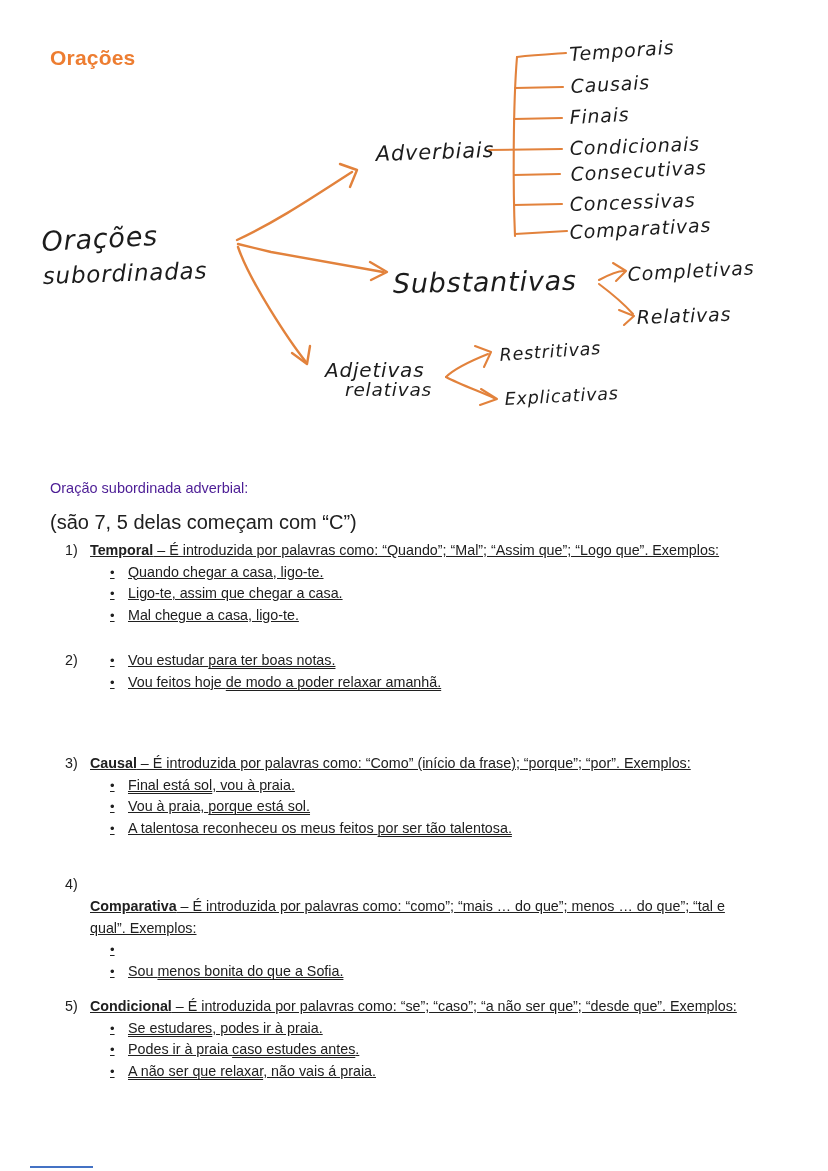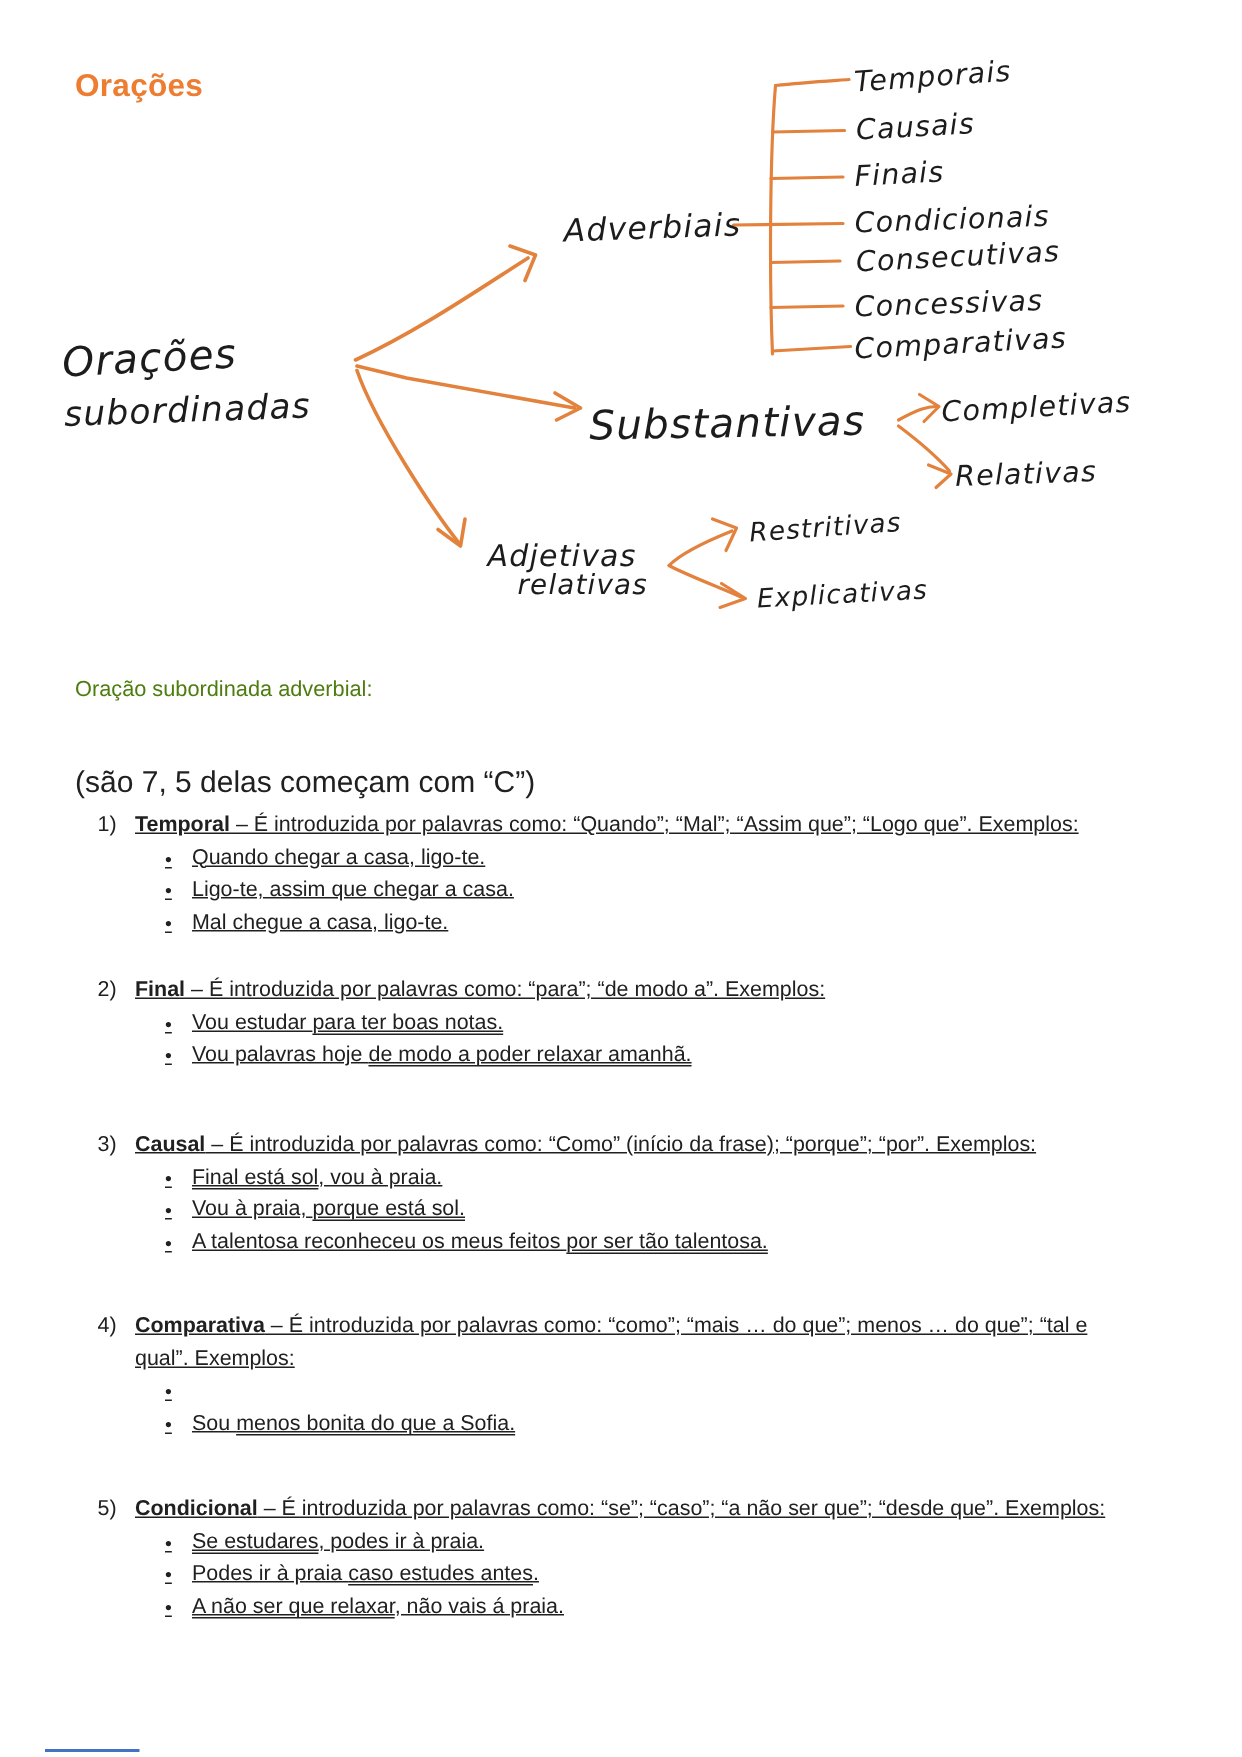--- a/index.html
+++ b/index.html
@@ -20,29 +20,29 @@
   .diagram{position:absolute;left:0;top:0;width:828px;height:450px;}
   .hw{
     font-family:"DejaVu Sans",sans-serif;font-style:italic;
     fill:#1c1c1c;letter-spacing:.8px;
   }
   .pen{stroke:#E2823C;stroke-width:2.4;fill:none;stroke-linecap:round;stroke-linejoin:round;}
   .pen-thin{stroke:#E2823C;stroke-width:2.1;fill:none;stroke-linecap:round;stroke-linejoin:round;}
 
   
   .orange-heading{
-    position:absolute;left:50px;top:452px;
-    font-size:14.5px;color:#4d7c0f;
+    position:absolute;left:50px;top:480px;
+    font-size:14.5px;color:#4c1d95;
   }
   .subtitle{position:absolute;left:50px;top:511px;font-size:20px;}
 
   .item{position:absolute;left:65px;display:flex;font-size:14.3px;line-height:21.5px;}
   .num{width:25px;flex:0 0 25px;}
   .body{width:710px;text-decoration:underline;}
-  .body.narrow{max-width:662px;}
+  .body.narrow{max-width:662px;margin-top:22px;}
   .head b{font-weight:bold;}
   .ex{display:flex;}
   .blt{width:18px;flex:0 0 18px;margin-left:20px;font-size:13px;}
   .u{text-decoration:underline;text-underline-offset:2.5px;text-decoration-thickness:1px;}
 
   #item1{top:540px;} #item2{top:650px;} #item3{top:753px;}
   #item4{top:874px;} #item5{top:996px;}
 
   .footer-line{position:absolute;left:30px;top:1166px;width:63px;height:2px;background:#4472C4;}
 </style>
@@ -122,28 +122,27 @@
       <div class="ex">
           <span class="blt">•</span>
           <span class="ext"><span>Mal chegue a casa, ligo-te.</span><span class="u"></span><span></span></span>
         </div>
     </div>
   </div>
 
   <div class="item" id="item2">
     <span class="num">2)</span>
     <div class="body">
-      <div class="head"><b>Final</b><span> – É introduzida por palavras como: “para”; “de modo a”. Exemplos:</span></div>
       <div class="ex">
           <span class="blt">•</span>
           <span class="ext"><span>Vou estudar </span><span class="u">para ter boas notas.</span><span></span></span>
         </div>
       <div class="ex">
           <span class="blt">•</span>
-          <span class="ext"><span>Vou palavras hoje </span><span class="u">de modo a poder relaxar amanhã.</span><span></span></span>
+          <span class="ext"><span>Vou feitos hoje </span><span class="u">de modo a poder relaxar amanhã.</span><span></span></span>
         </div>
     </div>
   </div>
 
   <div class="item" id="item3">
     <span class="num">3)</span>
     <div class="body">
       <div class="head"><b>Causal</b><span> – É introduzida por palavras como: “Como” (início da frase); “porque”; “por”. Exemplos:</span></div>
       <div class="ex">
           <span class="blt">•</span>

